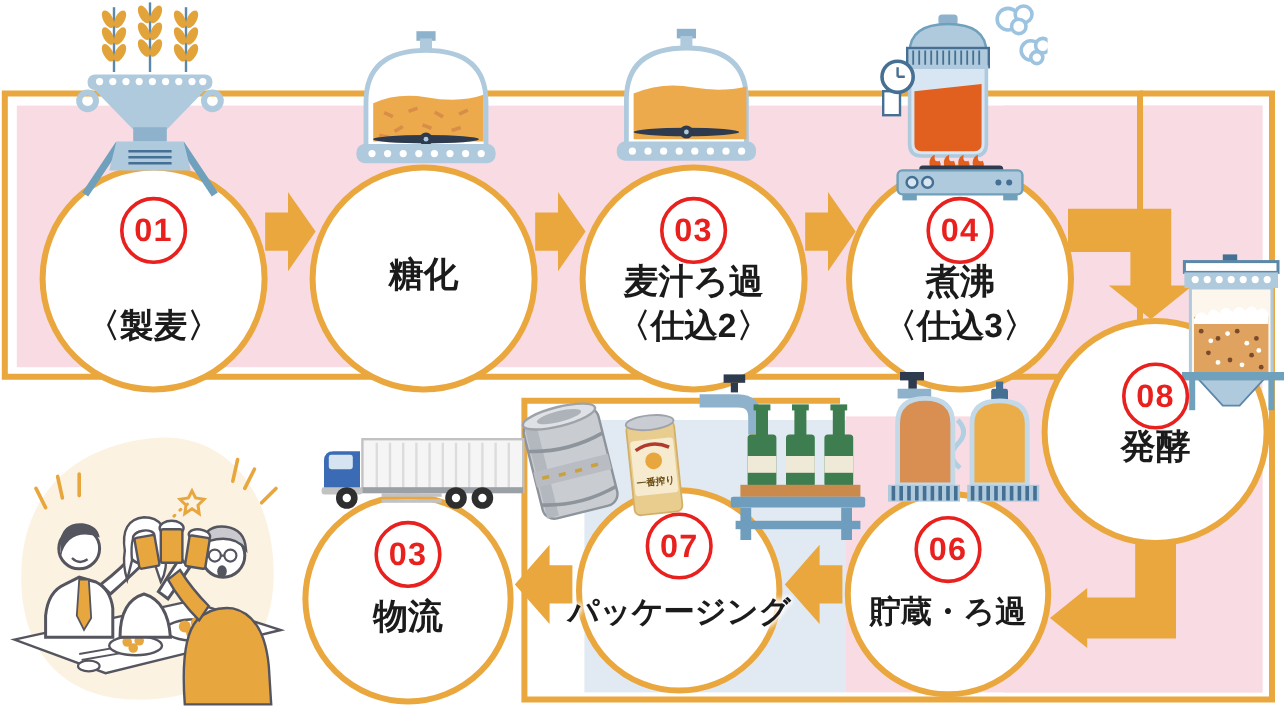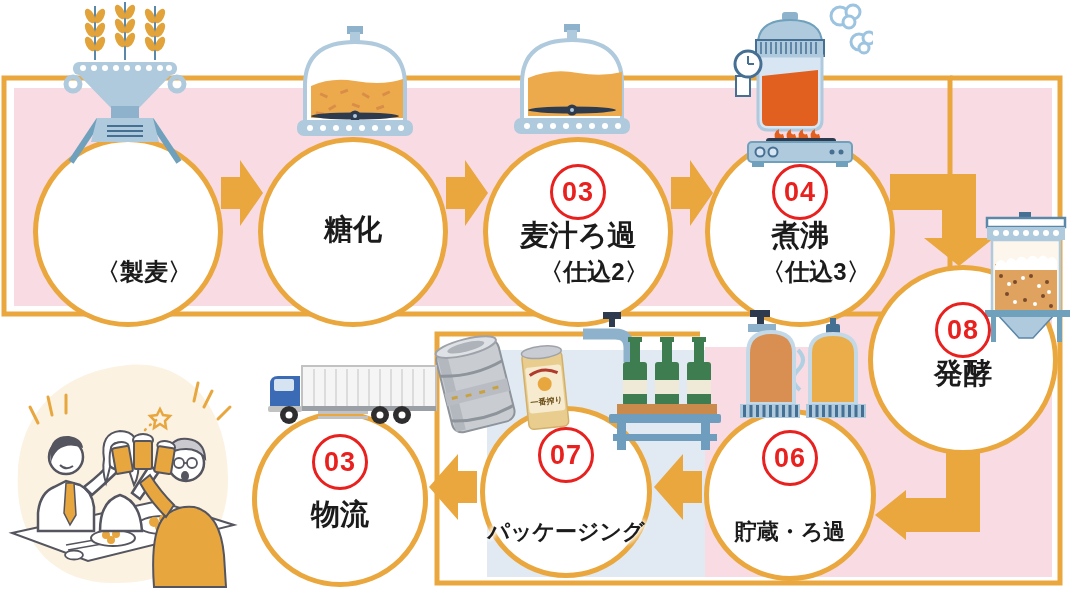--- a/index.html
+++ b/index.html
@@ -6,24 +6,24 @@
   #stage{position:relative;width:1070px;height:593px;overflow:hidden;background:#fff;
          font-family:"Liberation Sans","DejaVu Sans",sans-serif;}
   .abs{position:absolute;}
   .fill{position:absolute;}
   .circle{position:absolute;border-radius:50%;background:#fff;border:5px solid #E9A73E;box-sizing:border-box;}
   .badge{position:absolute;width:56px;height:56px;border-radius:50%;background:#fff;border:3px solid #E8201E;
          box-sizing:border-box;display:flex;align-items:center;justify-content:center;
          color:#E8201E;font-weight:700;font-size:27px;letter-spacing:1px;}
   .label{position:absolute;width:240px;text-align:center;color:#1B1B1B;font-weight:700;
          font-size:29px;line-height:34px;}
-  .label.small{font-size:22px;line-height:30px;margin-top:23px;}
+  .label.small{font-size:26px;line-height:30px;}
   .halo{text-shadow:0 0 4px #fff,0 0 4px #fff,0 0 6px #fff,0 0 6px #fff;}
   .sublabel{position:absolute;width:240px;text-align:center;color:#1B1B1B;font-weight:700;
-         font-size:24px;line-height:28px;margin-left:16px;}
+         font-size:28px;line-height:28px;}
   svg{display:block;}
 </style>
 </head>
 <body>
 
 <div id="stage">
 
   <div class="fill" style="left:14px;top:88px;width:1038px;height:218px;background:#F8DBE3;"></div>
   <div class="fill" style="left:836px;top:88px;width:216px;height:489px;background:#F8DBE3;"></div>
   <div class="fill" style="left:705px;top:347px;width:347px;height:230px;background:#F8DBE3;"></div>
@@ -406,20 +406,21 @@
         </g>
       <ellipse cx="135" cy="85" rx="10" ry="6" fill="#fff" stroke="#55555F" stroke-width="2"></ellipse>
       <rect x="126" y="86" width="18" height="28" rx="2" fill="#E8A63E" stroke="#55555F" stroke-width="2"></rect>
       <g transform="rotate(9 156 105)">
           <ellipse cx="156" cy="91" rx="9" ry="5" fill="#fff" stroke="#55555F" stroke-width="2"></ellipse>
           <rect x="148" y="92" width="17" height="26" rx="2" fill="#E8A63E" stroke="#55555F" stroke-width="2"></rect>
         </g>
     </g>
   </svg>
 
+  <div class="badge" style="left:100px;top:164px;">01</div>
   <div class="sublabel" style="left:8px;top:258px;">〈製麦〉</div>
 
   <div class="label" style="left:233px;top:212px;">糖化</div>
 
   <div class="badge" style="left:550px;top:164px;">03</div>
   <div class="label" style="left:458px;top:218px;">麦汁ろ過</div>
   <div class="sublabel" style="left:458px;top:258px;">〈仕込2〉</div>
 
   <div class="badge" style="left:772px;top:164px;">04</div>
   <div class="label" style="left:680px;top:218px;">煮沸</div>

